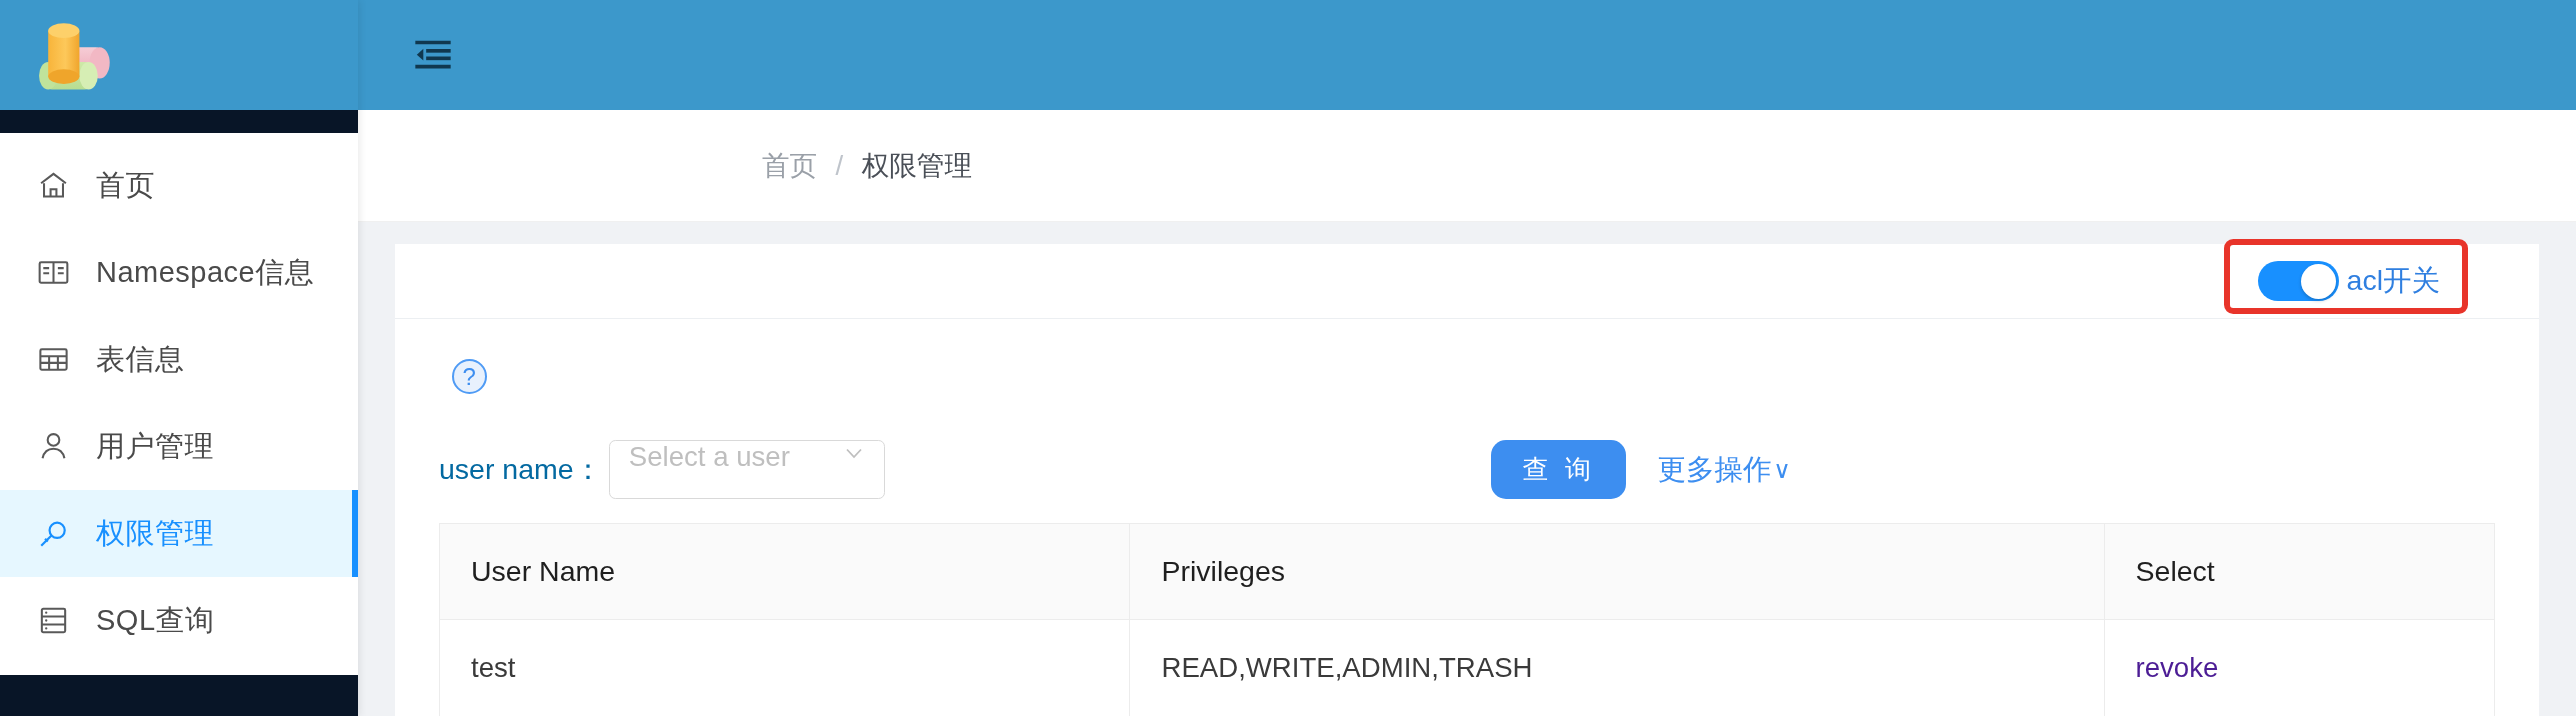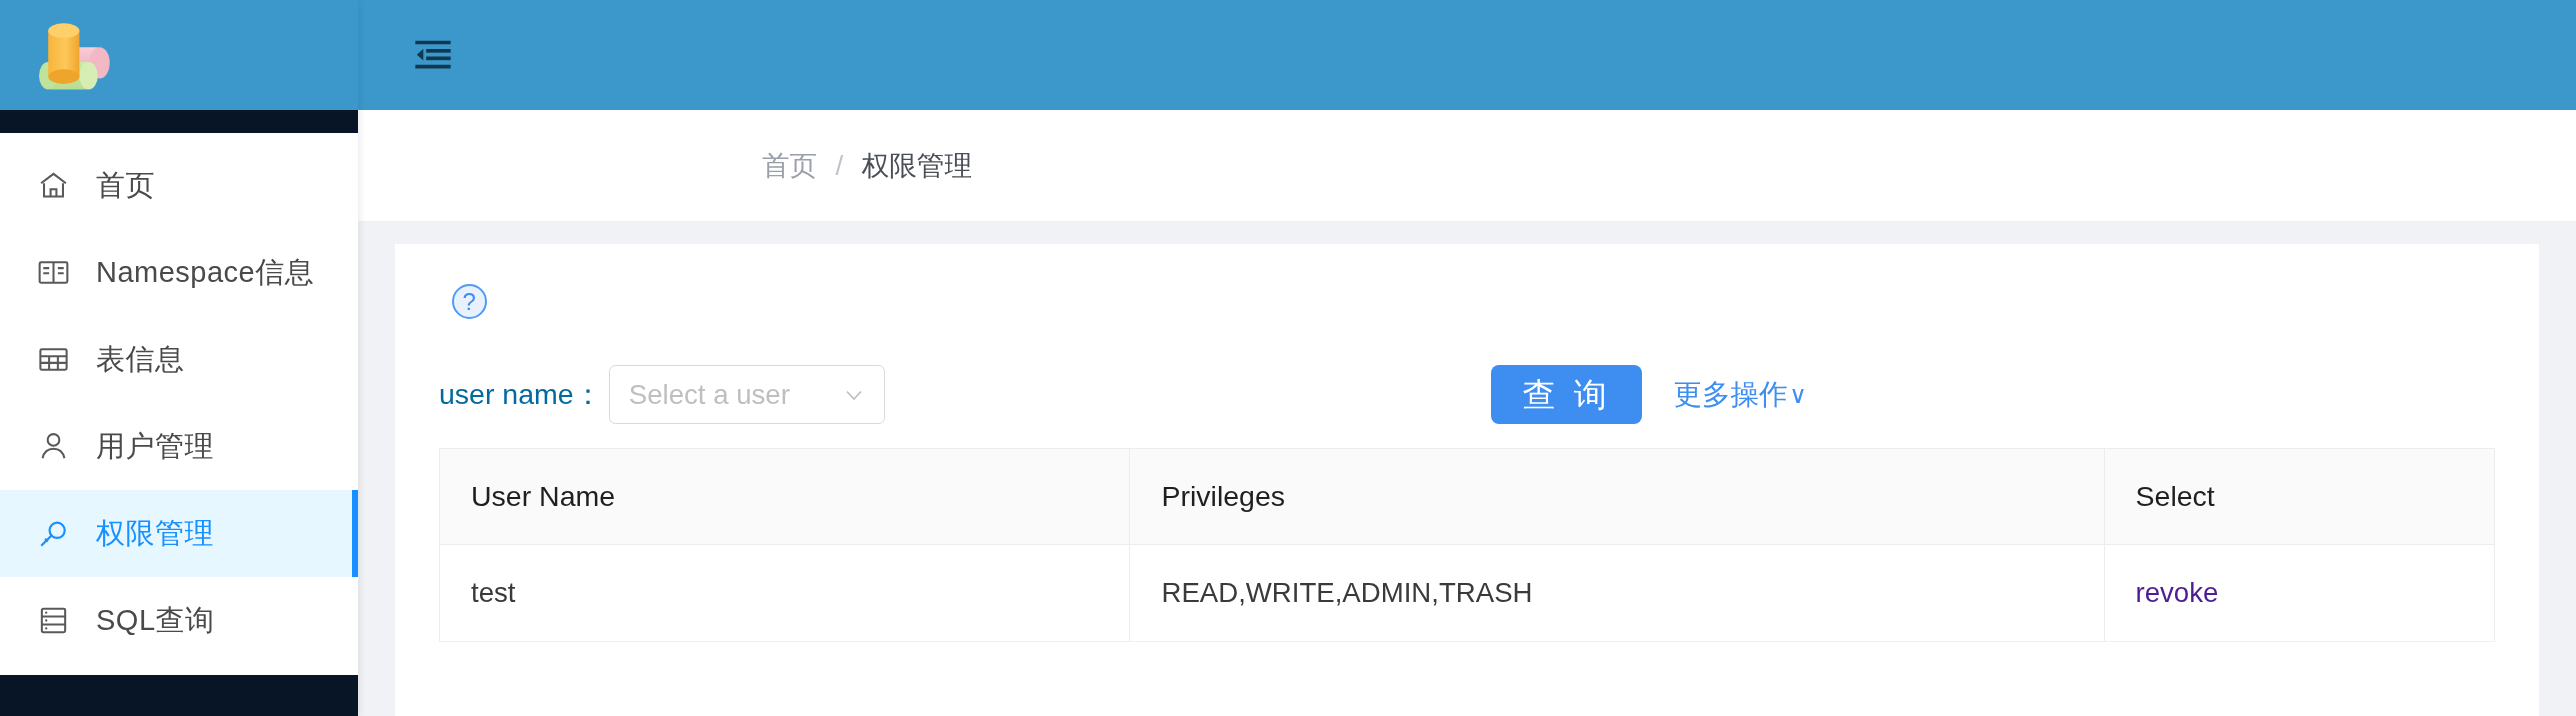--- a/index.html
+++ b/index.html
@@ -219,44 +219,44 @@
     color: #0369a1;
     margin-right: 7.3px;
     white-space: nowrap;
   }
   .select-box {
     width: 276px;
     height: 59px;
     border: 0.9px solid #d9d9d9;
     border-radius: 6.4px;
     display: flex;
-    align-items: center;
+    align-items: flex-start;
     padding: 0 18.4px;
     cursor: pointer;
     background: #fff;
   }
   .select-placeholder {
     flex: 1 1 auto;
     font-size: 27.6px;
     color: #bfbfbf;
     white-space: nowrap;
   }
   .chev {
     width: 24px; height: 24px;
     flex: 0 0 24px;
   }
   .chev svg { width: 24px; height: 24px; display:block; }
 
   .query-btn {
     margin-left: 606px;
     background: #3d8ef0;
     color: #ffffff;
-    font-size: 33px;
+    font-size: 26px;
     border: none;
-    border-radius: 8px;
+    border-radius: 15px;
     padding: 0 31px;
     height: 59px;
     line-height: 59px;
     cursor: pointer;
     letter-spacing: 4.6px;
     font-family: inherit;
   }
   .more-ops {
     margin-left: 31px;
     font-size: 28.5px;
@@ -441,20 +441,29 @@
 
     <div class="breadcrumb-bar">
       <span class="bc-home">首页</span>
       <span class="bc-sep">/</span>
       <span class="bc-current">权限管理</span>
     </div>
 
     <div class="content">
       <div class="card">
 
+        <div class="acl-row">
+          <div class="acl-group">
+            <div class="switch">
+              <div class="knob"></div>
+            </div>
+            <span class="acl-label">acl开关</span>
+          </div>
+          <div class="annot-box annot-acl"></div>
+        </div>
 
         <div class="sec-title">
           <span class="help-icon">?</span>
         </div>
 
         <div class="form-row">
           <span class="form-label">user name：</span>
           <div class="select-box">
             <span class="select-placeholder">Select a user</span>
             <span class="chev">

